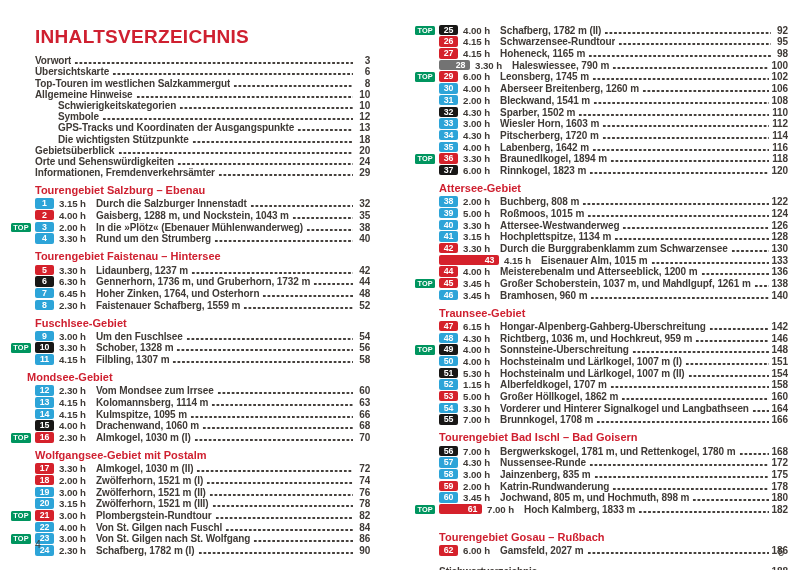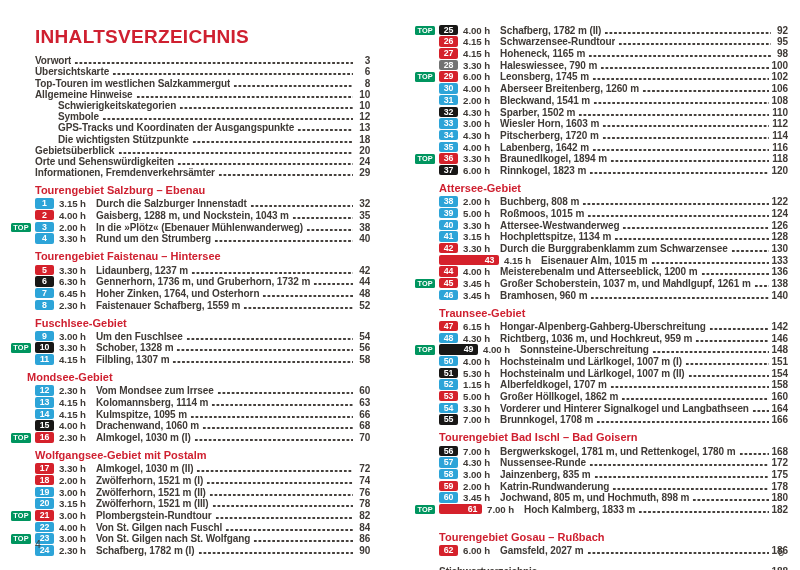--- a/index.html
+++ b/index.html
@@ -348,21 +348,21 @@
           <div class="row entry">
             <span class="topslot"></span>
             <span class="numbadge" style="background: rgb(213, 33, 43);">27</span>
             <span class="time">4.15 h</span>
             <span class="title">Hoheneck, 1165 m</span>
             <span class="dots"></span>
             <span class="pg">98</span>
           </div>
           <div class="row entry">
             <span class="topslot"></span>
-            <span class="numbadge" style="background: #737373;">28</span>
+            <span class="numbadge" style="background: #737373; padding-left: 12px;">28</span>
             <span class="time">3.30 h</span>
             <span class="title">Haleswiessee, 790 m</span>
             <span class="dots"></span>
             <span class="pg">100</span>
           </div>
           <div class="row entry">
             <span class="topslot">
               <span class="topbadge" style="background: rgb(0, 149, 95);">TOP</span>
             </span>
             <span class="numbadge" style="background: rgb(213, 33, 43);">29</span>
@@ -530,21 +530,21 @@
             <span class="numbadge" style="background: rgb(45, 164, 216);">48</span>
             <span class="time">4.30 h</span>
             <span class="title">Richtberg, 1036 m, und Hochkreut, 959 m</span>
             <span class="dots"></span>
             <span class="pg">146</span>
           </div>
           <div class="row entry">
             <span class="topslot">
               <span class="topbadge" style="background: rgb(0, 149, 95);">TOP</span>
             </span>
-            <span class="numbadge" style="background: rgb(24, 23, 22); padding-left: 20px;">49</span>
+            <span class="numbadge" style="background: rgb(24, 23, 22);">49</span>
             <span class="time">4.00 h</span>
             <span class="title">Sonnsteine-Überschreitung</span>
             <span class="dots"></span>
             <span class="pg">148</span>
           </div>
           <div class="row entry">
             <span class="topslot"></span>
             <span class="numbadge" style="background: rgb(45, 164, 216);">50</span>
             <span class="time">4.00 h</span>
             <span class="title">Hochsteinalm und Lärlkogel, 1007 m (I)</span>

